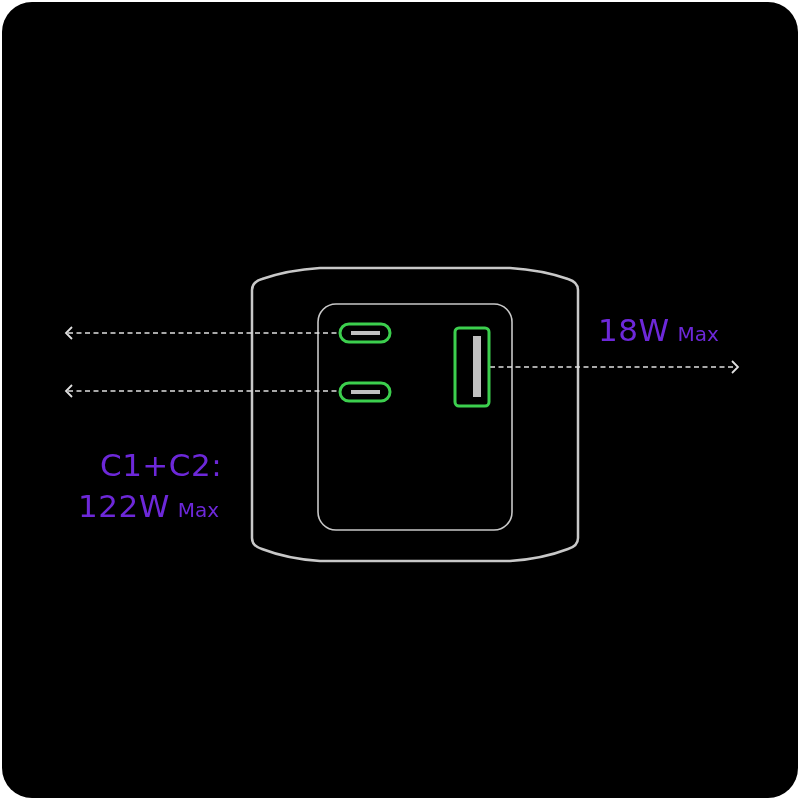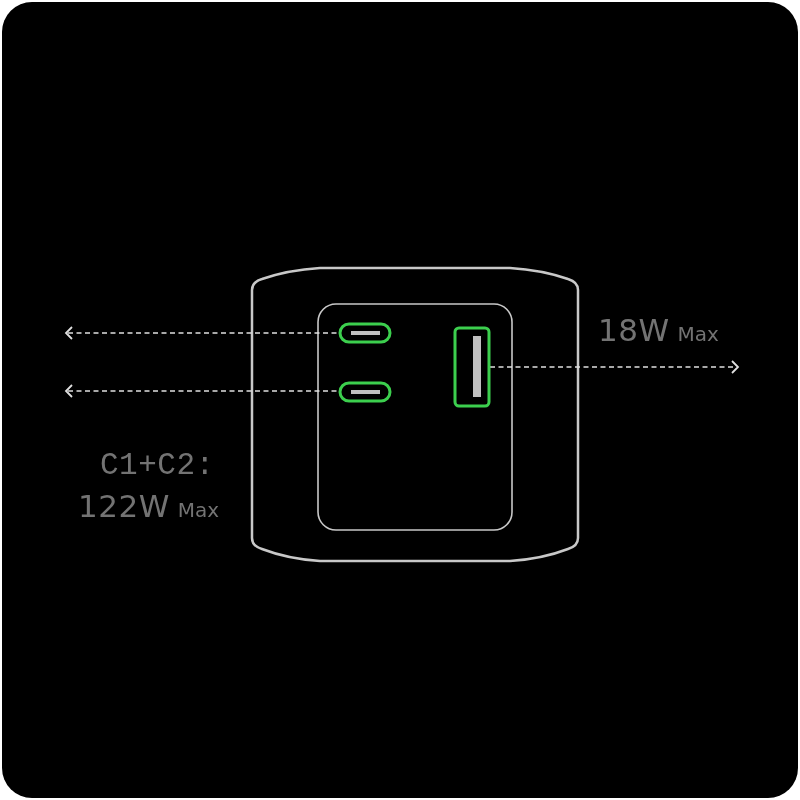--- a/index.html
+++ b/index.html
@@ -22,42 +22,41 @@
     }
     svg.diagram {
       position: absolute;
       left: 0;
       top: 0;
       width: 800px;
       height: 800px;
     }
     .label {
       position: absolute;
-      color: #737373;
+      color: #6d28d9;
       font-family: "DejaVu Sans", sans-serif;
       white-space: nowrap;
       line-height: 1;
     }
     .label .big {
       font-size: 31px;
       font-weight: normal;
       letter-spacing: 0.5px;
     }
     .label .small {
       font-size: 20px;
       margin-left: 8px;
     }
     #label-18w {
       left: 598px;
       top: 315px;
     }
     #label-c1c2-line1 {
       left: 100px;
       top: 450px;
-      font-family: Liberation Mono, monospace;
     }
     #label-c1c2-line2 {
       left: 78px;
       top: 491px;
     }
   </style>
 </head>
 <body>
 
 <div class="canvas"></div>

